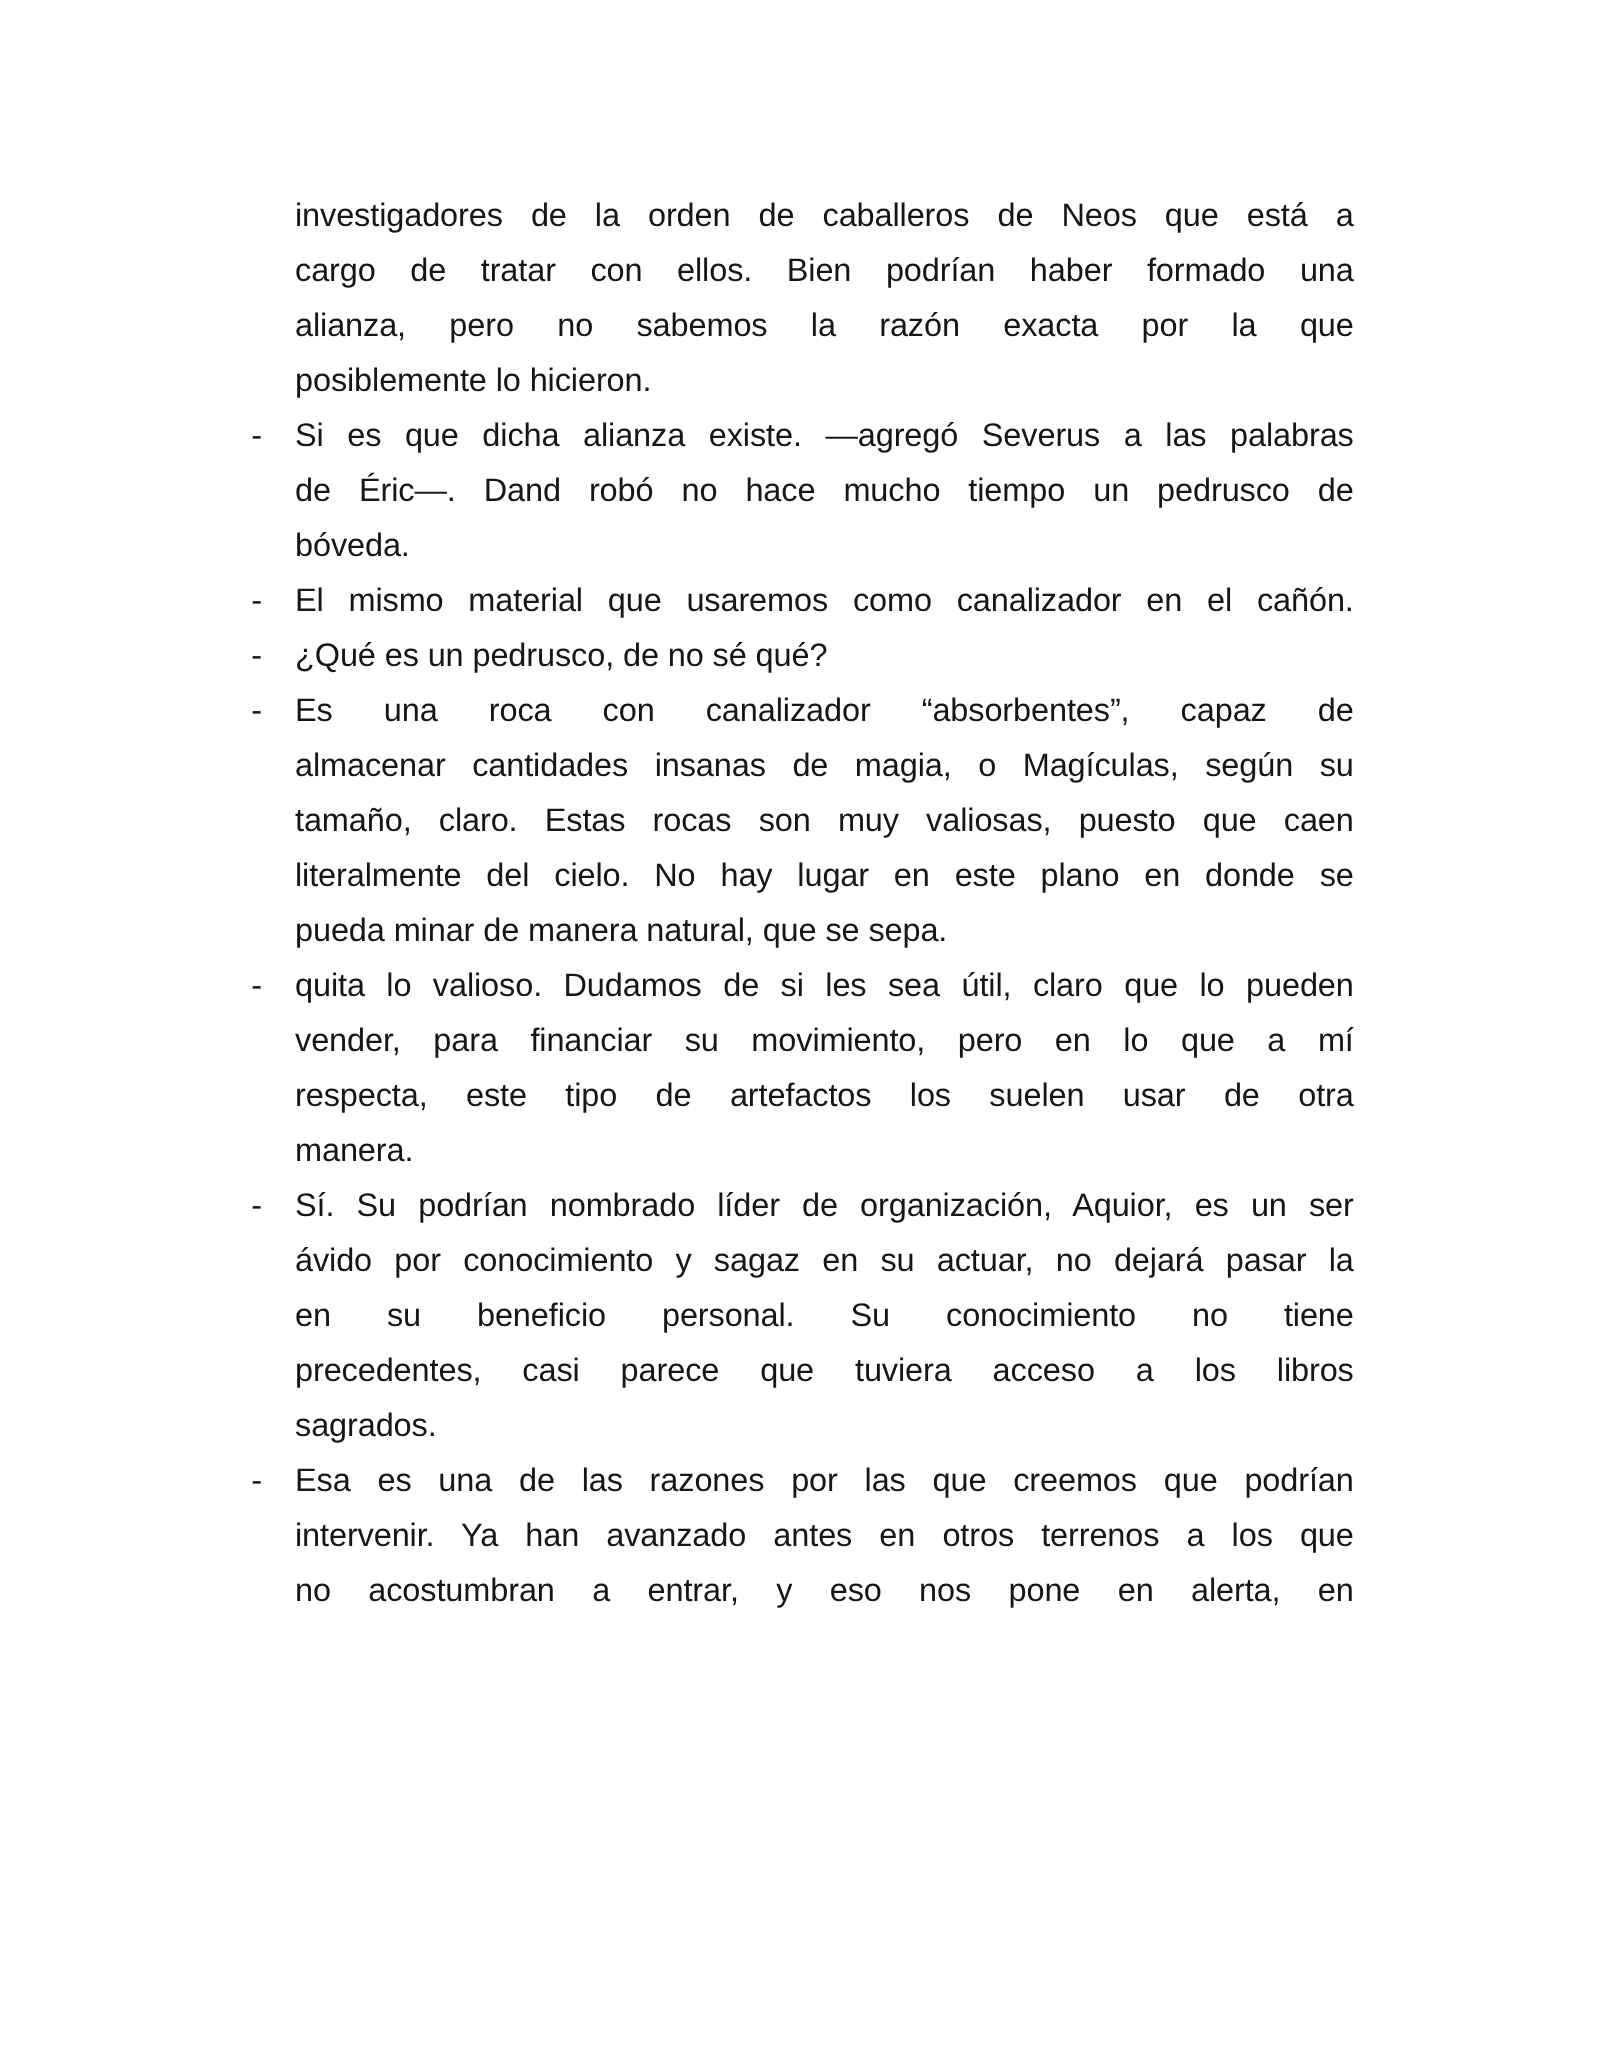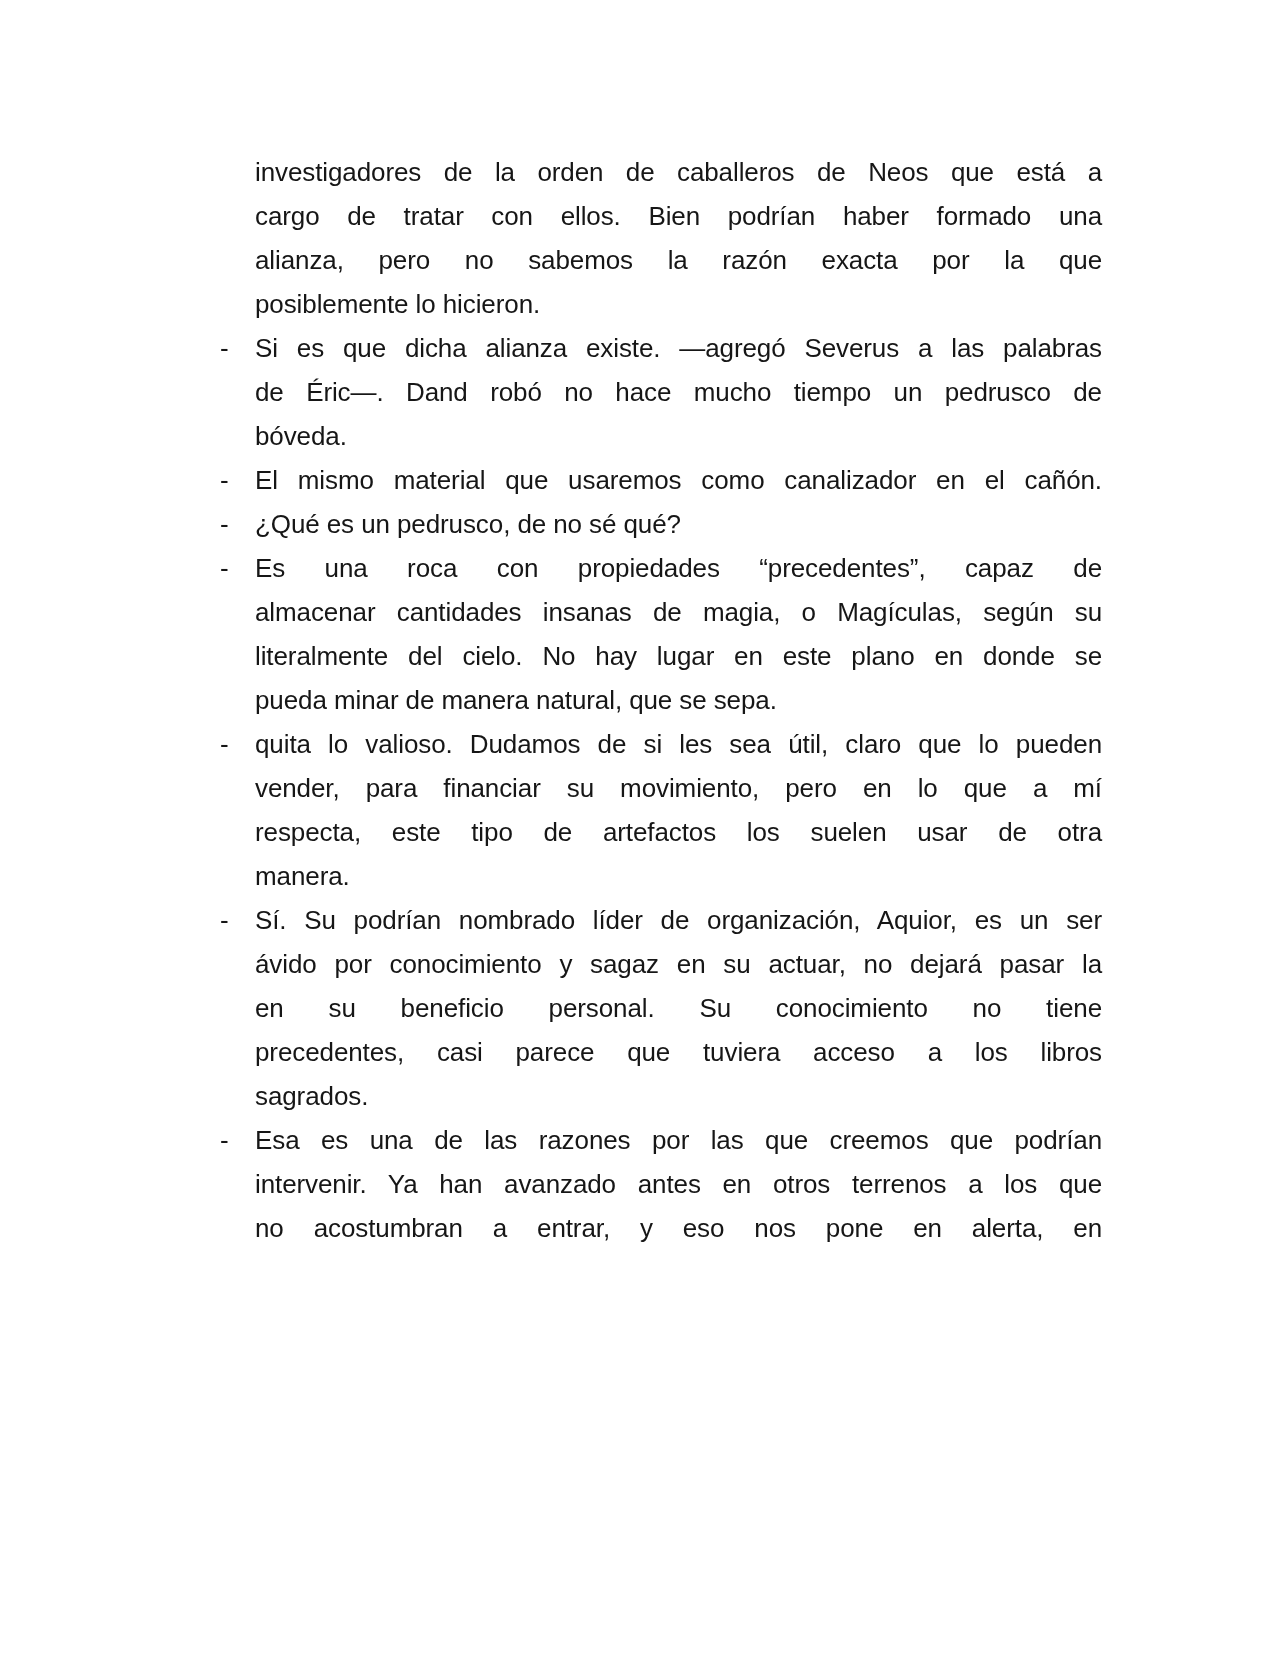--- a/index.html
+++ b/index.html
@@ -11,21 +11,21 @@
     position: relative;
     width: 1280px;
     height: 1656px;
     background: #ffffff;
     overflow: hidden;
     font-family: "Liberation Sans", "DejaVu Sans", sans-serif;
     color: #161616;
   }
   .text-block {
     position: absolute;
-    left: 220px;
+    left: 201px;
     top: 150px;
     width: 882px;
   }
   .para {
     display: flex;
     align-items: flex-start;
   }
   .marker {
     flex: 0 0 35px;
     width: 35px;
@@ -84,22 +84,23 @@
       </div>
       <div class="para">
         <div class="marker">-</div>
         <div class="lines">
           <div class="line l"><span class="seg">¿Qué es un pedrusco, de no sé qué?</span></div>
         </div>
       </div>
       <div class="para">
         <div class="marker">-</div>
         <div class="lines">
-          <div class="line j"><span class="seg">Es una roca con propiedades “precedentes”, capaz de</span></div>
+          <div class="line j"><span class="seg">Es una roca con canalizador “absorbentes”, capaz de</span></div>
           <div class="line j"><span class="seg">almacenar cantidades insanas de magia, o Magículas, según su</span></div>
+          <div class="line j"><span class="seg">tamaño, claro. Estas rocas son muy valiosas, puesto que caen</span></div>
           <div class="line j"><span class="seg">literalmente del cielo. No hay lugar en este plano en donde se</span></div>
           <div class="line l"><span class="seg">pueda minar de manera natural, que se sepa.</span></div>
         </div>
       </div>
       <div class="para">
         <div class="marker">-</div>
         <div class="lines">
           <div class="line j"><span class="seg">quita lo valioso. Dudamos de si les sea útil, claro que lo pueden</span></div>
           <div class="line j"><span class="seg">vender, para financiar su movimiento, pero en lo que a mí</span></div>
           <div class="line j"><span class="seg">respecta, este tipo de artefactos los suelen usar de otra</span></div>

